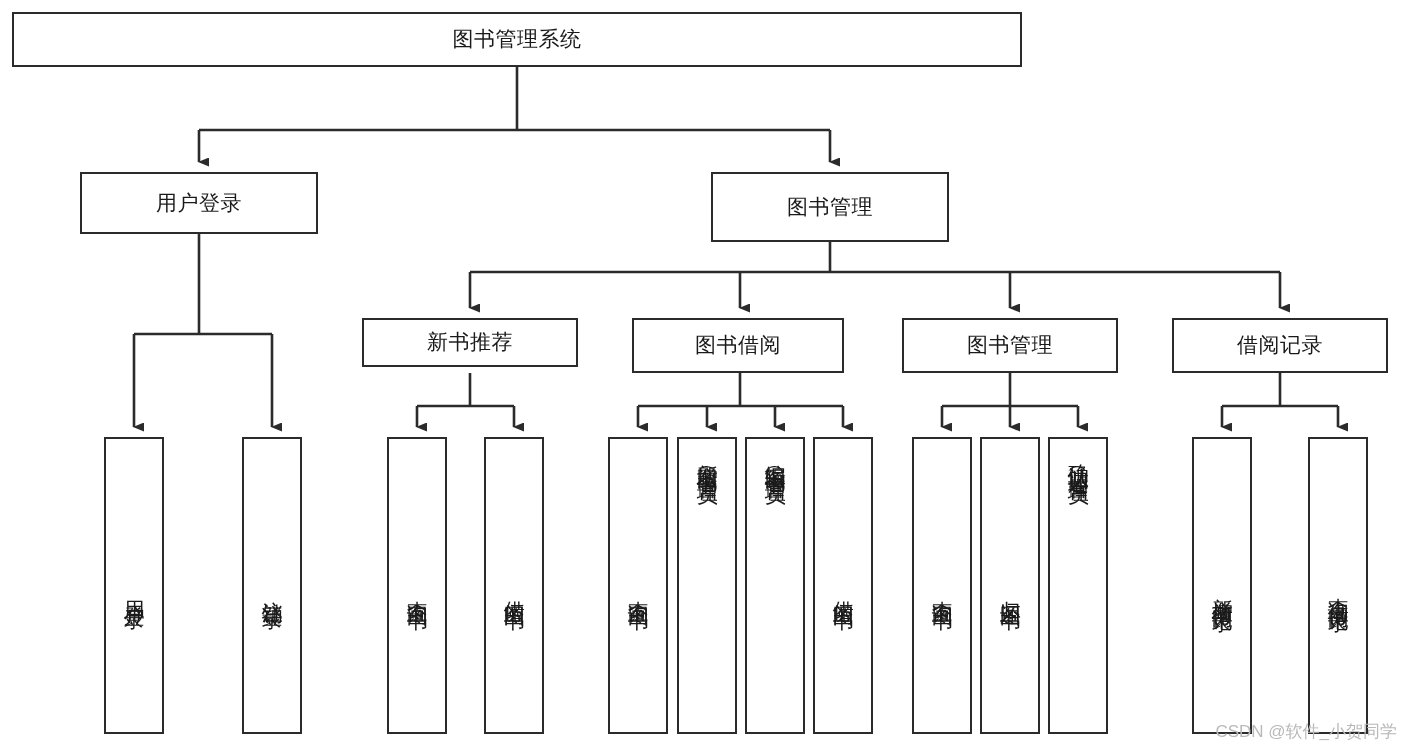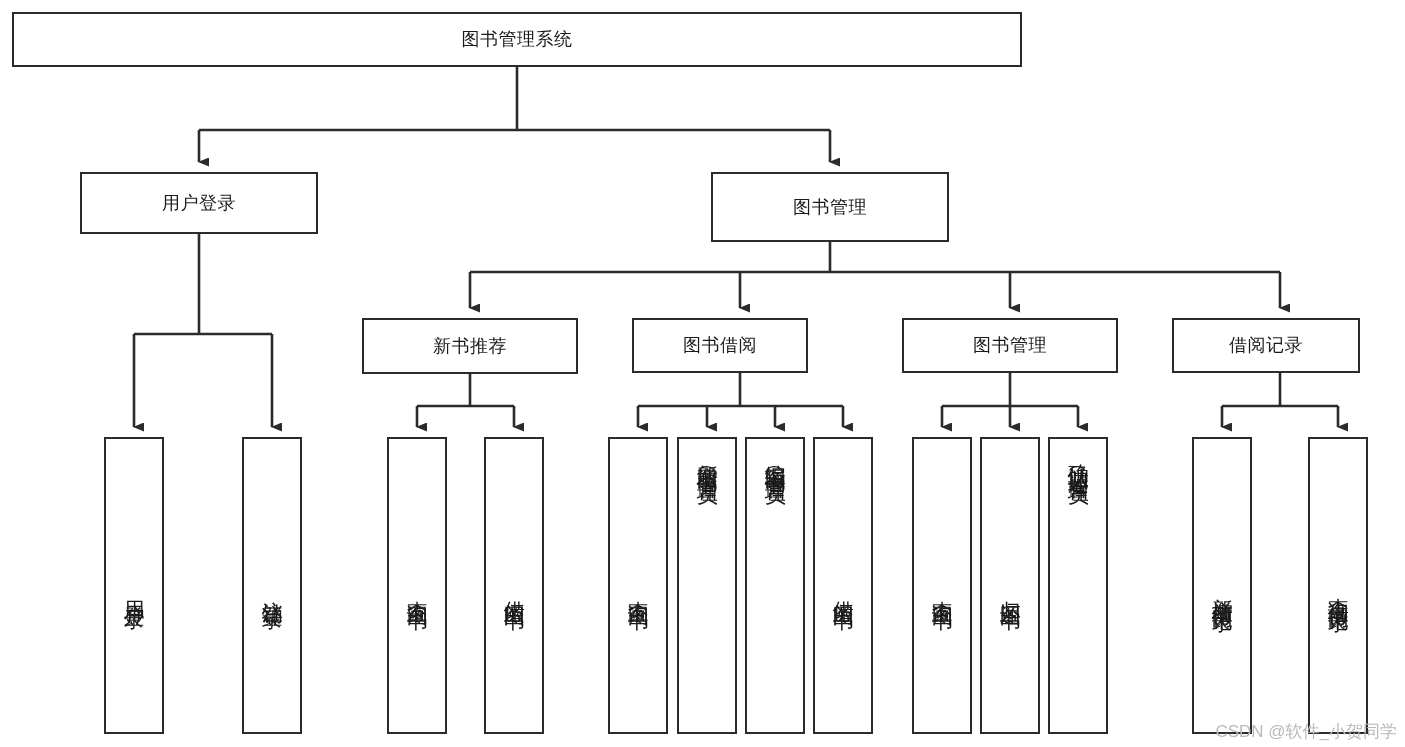--- a/index.html
+++ b/index.html
@@ -31,21 +31,21 @@
     position: absolute;
     box-sizing: border-box;
     background: #ffffff;
     border: 2px solid #2b2b2b;
     display: flex;
     align-items: center;
     justify-content: center;
     color: #1a1a1a;
   }
   .node-label {
-    font-size: 18px;
+    font-size: 21px;
     line-height: 1.15;
     letter-spacing: 0.5px;
     white-space: nowrap;
     text-align: center;
     color: #1a1a1a;
   }
   .node-box.leaf {
     align-items: flex-start;
     padding-top: 8px;
   }
@@ -146,30 +146,30 @@
     <span class="node-label">图书管理系统</span>
   </div>
 
   <div class="node-box" style="left:80px; top:172px; width:238px; height:62px;">
     <span class="node-label">用户登录</span>
   </div>
   <div class="node-box" style="left:711px; top:172px; width:238px; height:70px;">
     <span class="node-label">图书管理</span>
   </div>
 
-  <div class="node-box" style="left:362px; top:318px; width:216px; height:56px;">
+  <div class="node-box" style="left:362px; top:318px; width:216px; height:49px;">
     <span class="node-label">新书推荐</span>
   </div>
-  <div class="node-box" style="left:632px; top:318px; width:176px; height:55px;">
+  <div class="node-box" style="left:632px; top:318px; width:212px; height:55px;">
     <span class="node-label">图书借阅</span>
   </div>
   <div class="node-box" style="left:902px; top:318px; width:216px; height:55px;">
     <span class="node-label">图书管理</span>
   </div>
-  <div class="node-box" style="left:1172px; top:318px; width:188px; height:55px;">
+  <div class="node-box" style="left:1172px; top:318px; width:216px; height:55px;">
     <span class="node-label">借阅记录</span>
   </div>
 
   <div class="node-box leaf centered" style="left:104px; top:437px; width:60px; height:297px;">
     <span class="node-label">用户登录</span>
   </div>
   <div class="node-box leaf centered" style="left:242px; top:437px; width:60px; height:297px;">
     <span class="node-label">注销登录</span>
   </div>
 

